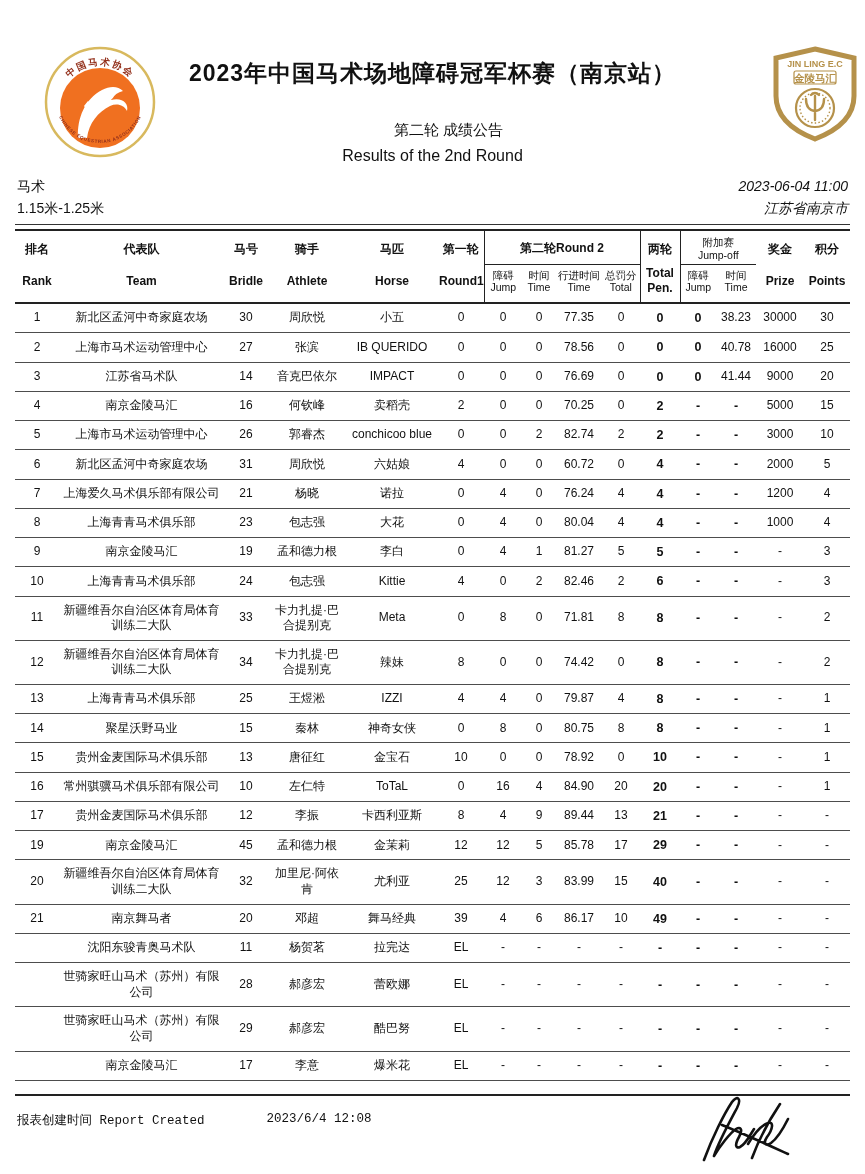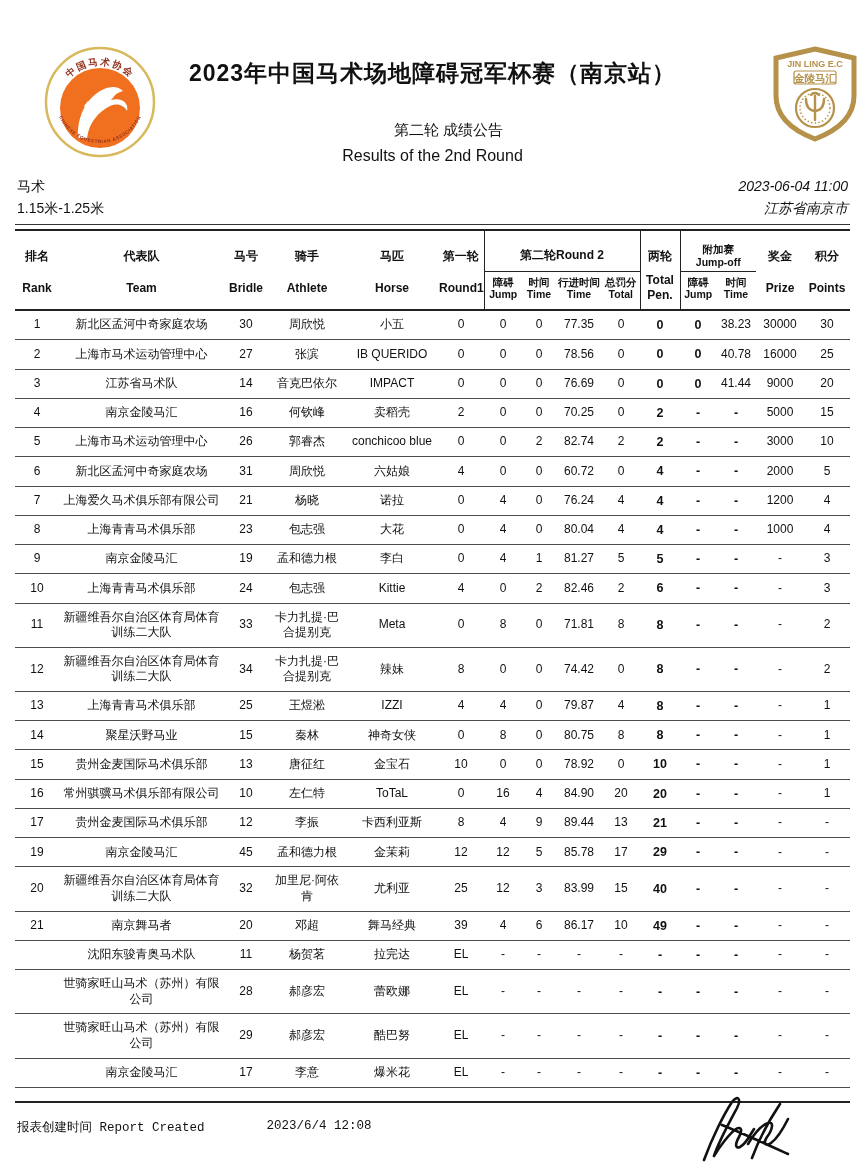--- a/index.html
+++ b/index.html
@@ -21,23 +21,23 @@
 
   
   .meta { display:flex; justify-content:space-between; margin:0 15px; padding:2px 2px 5px 2px;
           border-bottom:1.5px solid #333; font-size:14px; line-height:1.55; }
   .meta-right { text-align:right;font-style:italic; }
 
   
   table.results { width:835px; margin:4px 15px 0 15px; border-collapse:collapse; table-layout:fixed;
                   border-top:2px solid #222; border-bottom:2px solid #222; }
   thead th { font-weight:bold; text-align:center; vertical-align:middle; padding:2px 1px; font-size:12px; line-height:1.25; }
-  thead tr.h1 th { padding-top:12px; }
+  thead tr.h1 th { padding-top:5px; }
   thead tr.h2 th { padding-bottom:6px; border-bottom:2px solid #222; }
-  th .sub { font-size:10.5px; line-height:1.2; font-weight:bold; }
+  th .sub { font-size:10.5px; line-height:1.2; font-weight:normal; }
   th.v-l { border-left:1.6px solid #222; }
   th.v-r { border-right:1.6px solid #222; }
   th.gb  { border-bottom:1.4px solid #222 !important; }
   tbody td { border-bottom:1.5px solid #4d4d4d; text-align:center; vertical-align:middle;
              padding:6px 2px; font-size:12px; line-height:1.3; }
   tbody tr.spacer td { height:15px; padding:0; border-bottom:none; }
   td.b  { font-weight:bold; font-size:12.5px; }
   td.sm { font-weight:normal; font-size:12px;text-align:center; }
 
   

